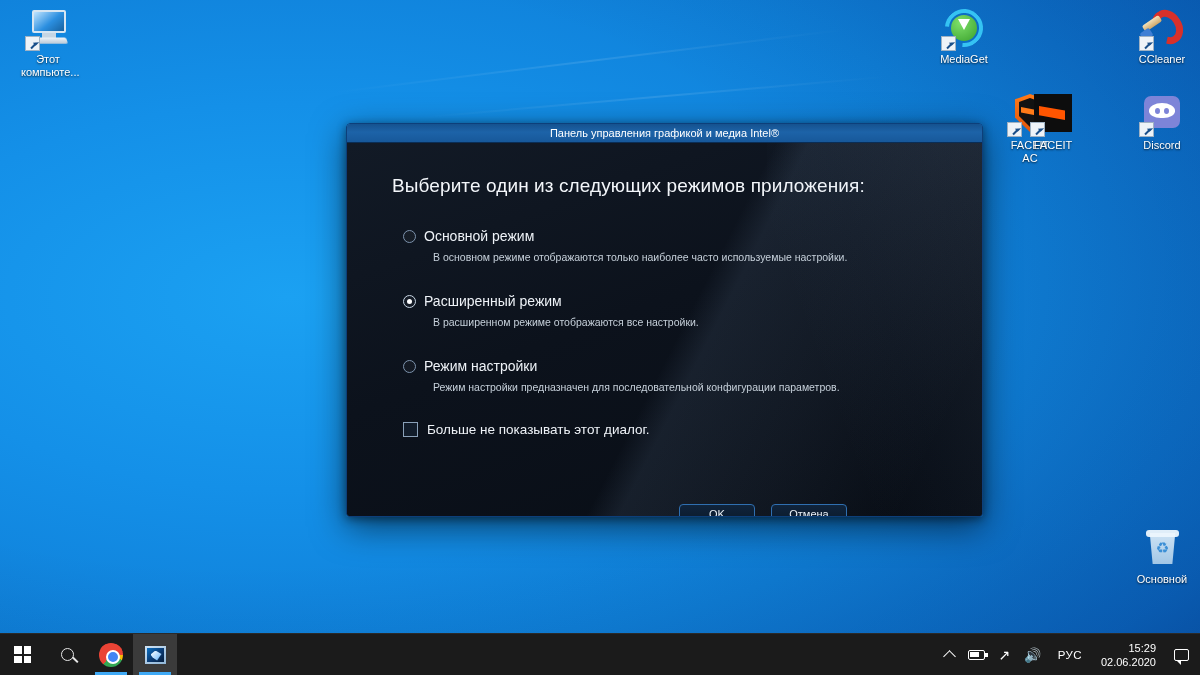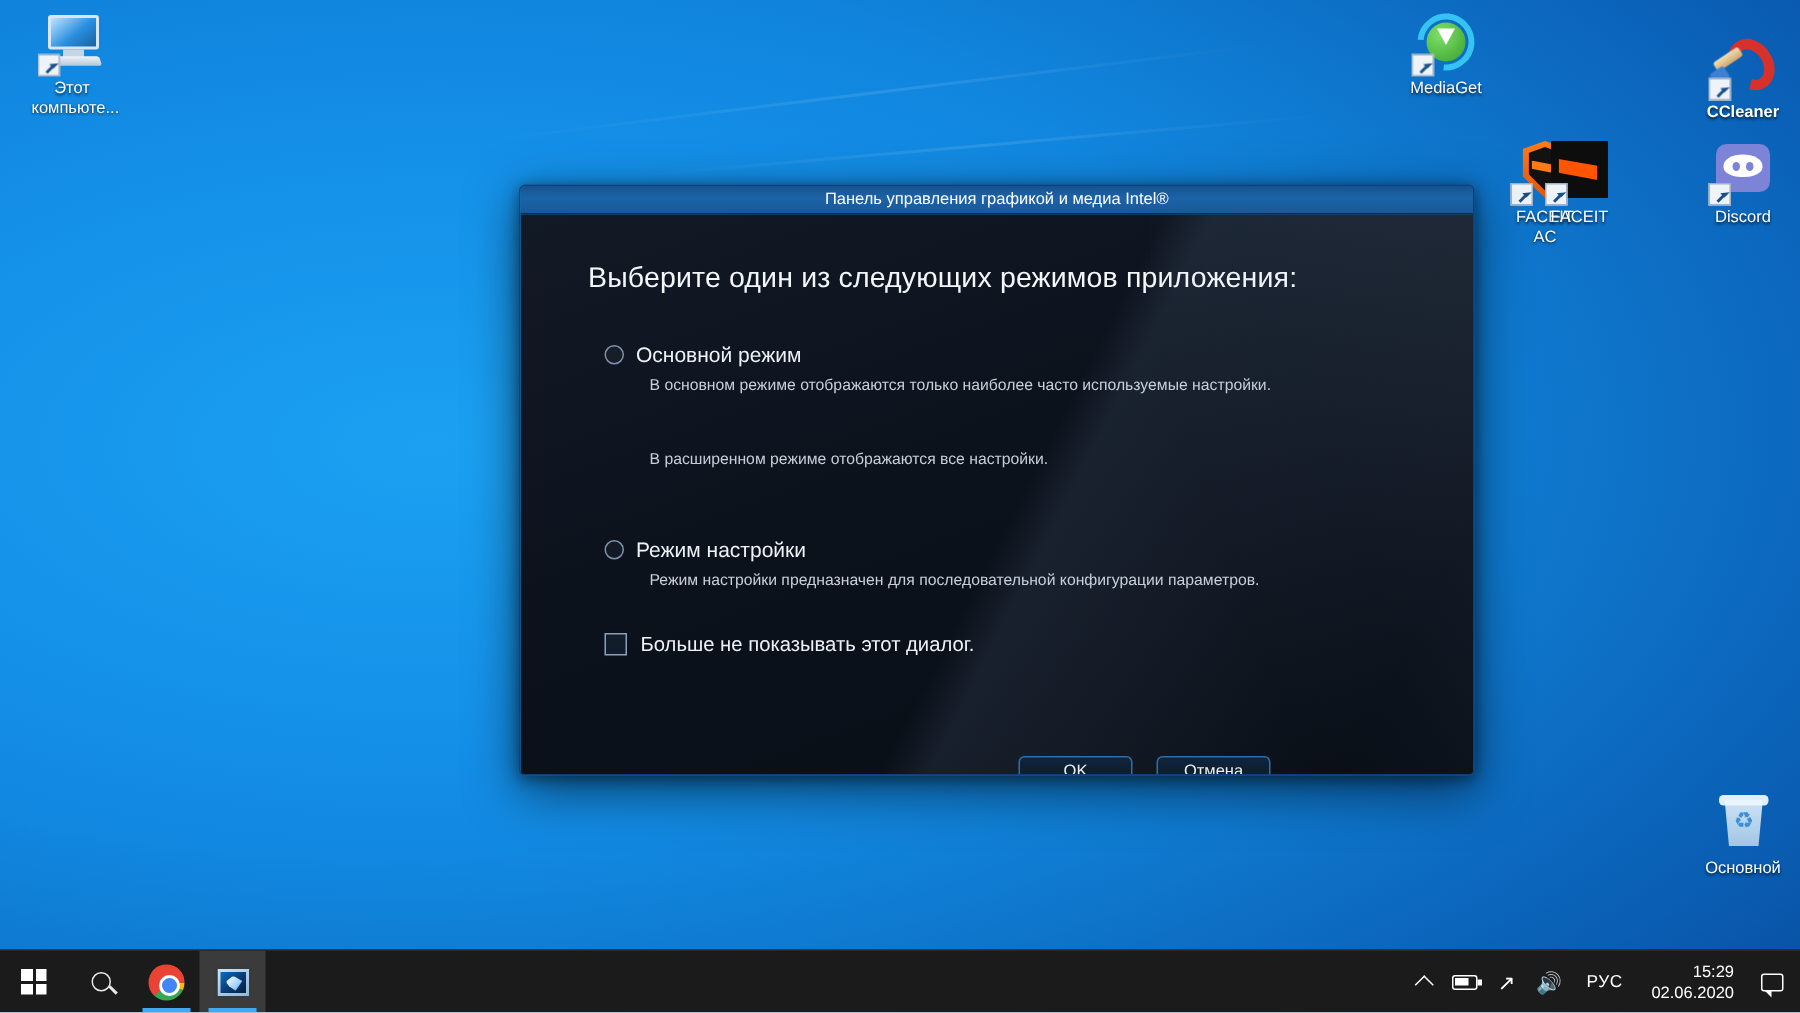--- a/index.html
+++ b/index.html
@@ -403,21 +403,21 @@
       <div class="mg-arrow-stem"></div>
       <div class="mg-circle"></div>
       <div class="mg-arrow"></div>
       <div class="shortcut"></div>
     </div>
     <span class="lbl">MediaGet</span>
   </div>
 
 
 
-  <div class="dicon" style="left:1115px; top:22px;font-weight:bold;">
+  <div class="dicon" style="left:1115px; top:6px;">
     <div class="glyphbox">
       <div class="cc-c"></div>
       <div class="cc-brush"></div>
       <div class="cc-bristles"></div>
       <div class="shortcut"></div>
     </div>
     <span class="lbl">CCleaner</span>
   </div>
 
   <div class="dicon" style="left:983px; top:92px;">
@@ -469,20 +469,24 @@
 
       <div class="opt" style="top:85px;">
         <div class="opt-row">
           <span class="radio"></span>
           <span class="opt-label">Основной режим</span>
         </div>
         <div class="opt-desc">В основном режиме отображаются только наиболее часто используемые настройки.</div>
       </div>
 
       <div class="opt" style="top:150px;">
+        <div class="opt-row">
+          <span class="radio on"></span>
+          <span class="opt-label">Расширенный режим</span>
+        </div>
         <div class="opt-desc">В расширенном режиме отображаются все настройки.</div>
       </div>
 
       <div class="opt" style="top:215px;">
         <div class="opt-row">
           <span class="radio"></span>
           <span class="opt-label">Режим настройки</span>
         </div>
         <div class="opt-desc">Режим настройки предназначен для последовательной конфигурации параметров.</div>
       </div>

